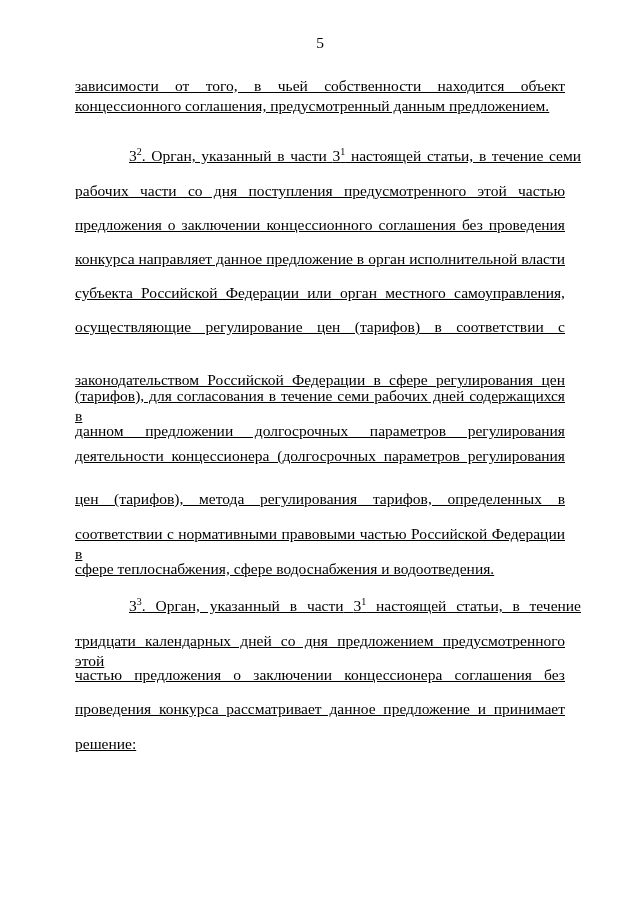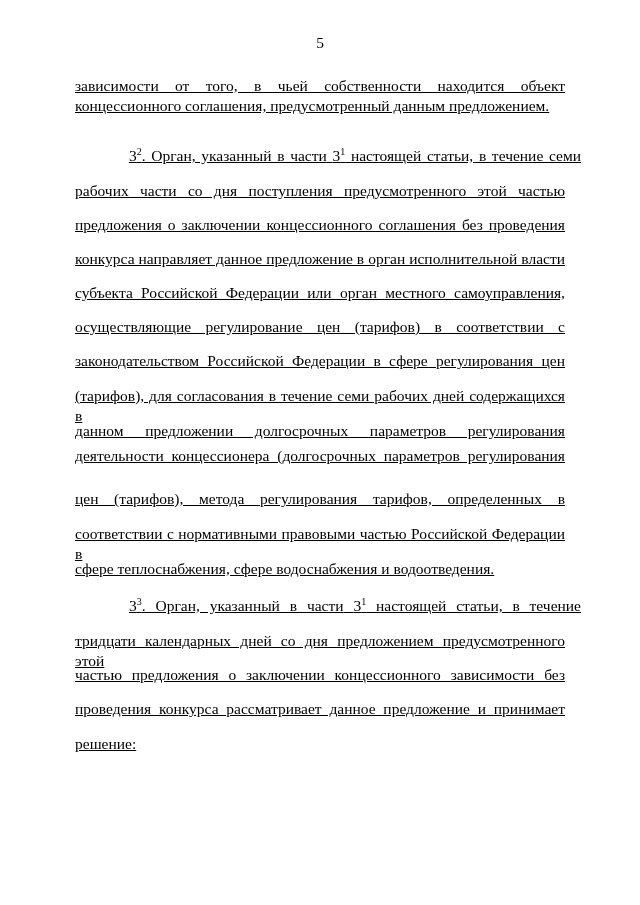--- a/index.html
+++ b/index.html
@@ -25,30 +25,30 @@
   <div class="line indent just" style="top:146px">
     <span><span>3</span><sup>2</sup></span><span>. Орган, указанный в части</span>
     <span><span>3</span><sup>1</sup></span>
     <span>настоящей статьи, в течение семи</span>
   </div>
   <div class="line just" style="top:181px">рабочих части со дня поступления предусмотренного этой частью</div>
   <div class="line just" style="top:215px">предложения о заключении концессионного соглашения без проведения</div>
   <div class="line just" style="top:249px">конкурса направляет данное предложение в орган исполнительной власти</div>
   <div class="line just" style="top:283px">субъекта Российской Федерации или орган местного самоуправления,</div>
   <div class="line just" style="top:317px">осуществляющие регулирование цен (тарифов) в соответствии с</div>
-  <div class="line just" style="top:351px">законодательством Российской Федерации в сфере регулирования цен</div>
+  <div class="line just" style="top:370px">законодательством Российской Федерации в сфере регулирования цен</div>
   <div class="line just" style="top:386px">(тарифов), для согласования в течение семи рабочих дней содержащихся в</div>
   <div class="line just" style="top:421px">данном предложении долгосрочных параметров регулирования</div>
   <div class="line just" style="top:446px">деятельности концессионера (долгосрочных параметров регулирования</div>
   <div class="line just" style="top:489px">цен (тарифов), метода регулирования тарифов, определенных в</div>
   <div class="line just" style="top:524px">соответствии с нормативными правовыми частью Российской Федерации в</div>
   <div class="line" style="top:559px">сфере теплоснабжения, сфере водоснабжения и водоотведения.</div>
 
   <div class="line indent just" style="top:596px">
     <span><span>3</span><sup>3</sup></span><span>. Орган, указанный в части</span>
     <span><span>3</span><sup>1</sup></span>
     <span>настоящей статьи, в течение</span>
   </div>
   <div class="line just" style="top:631px">тридцати календарных дней со дня предложением предусмотренного этой</div>
-  <div class="line just" style="top:665px">частью предложения о заключении концессионного зависимости без</div>
+  <div class="line just" style="top:665px">частью предложения о заключении концессионера соглашения без</div>
   <div class="line just" style="top:699px">проведения конкурса рассматривает данное предложение и принимает</div>
   <div class="line" style="top:734px">решение:</div>
 </div>
 
 </body></html>

